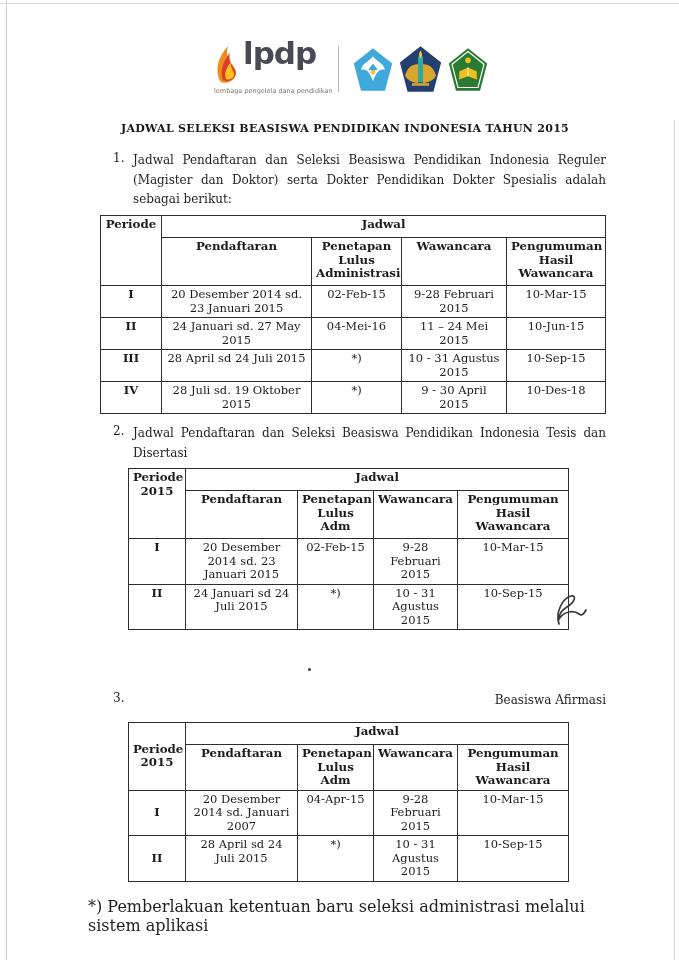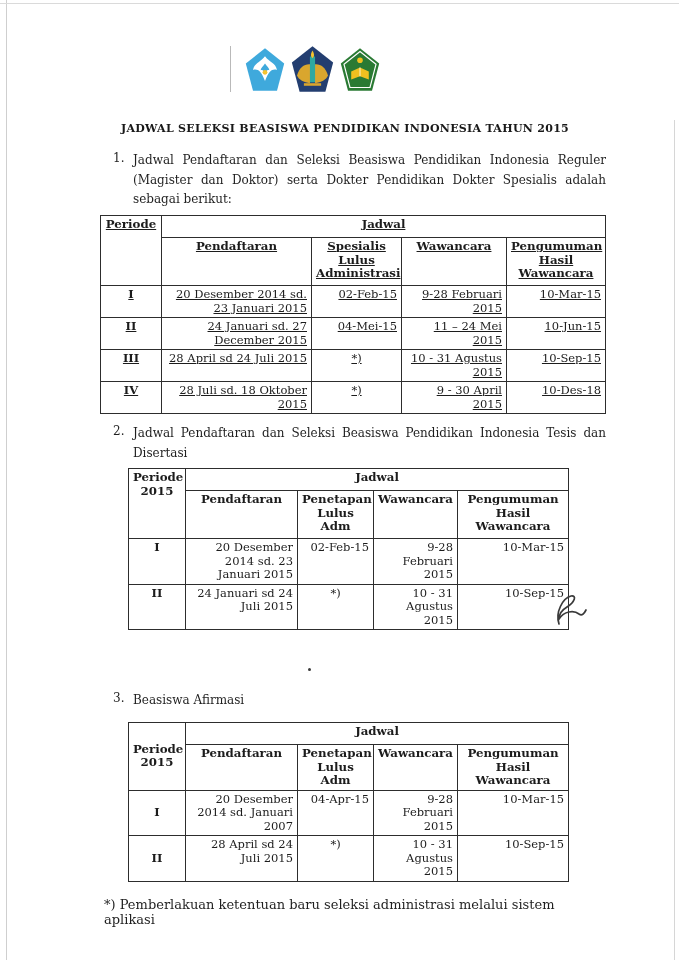--- a/index.html
+++ b/index.html
@@ -33,55 +33,64 @@
     position:absolute;left:95px;top:122px;width:500px;text-align:center;
     font-weight:bold;font-size:11px;letter-spacing:.3px;color:#191919;
   }
 
   
   .item-num{position:absolute;left:113px;font-size:12px;}
   .item-text{position:absolute;left:133px;width:473px;font-size:12px;line-height:19.5px;text-align:justify;}
   #item1-num,#item1-text{top:151px;}
   #item2-num,#item2-text{top:424px;}
   #item3-num,#item3-text{top:691px;}
-  #item3-text{text-align:left;}
+  #item3-text{text-align:right;}
 
   
   table.sched{
     border-collapse:collapse;table-layout:fixed;position:absolute;
     font-family:"DejaVu Serif",serif;font-size:11.5px;color:#1c1c1c;background:#fff;
   }
   .sched th,.sched td{
     border:1.5px solid #2d2d2d;padding:2px 4px;vertical-align:top;
-    line-height:13.5px;text-align:right;overflow:hidden;
+    line-height:13.5px;text-align:center;overflow:hidden;
   }
   .sched th{font-weight:bold;text-align:center;font-size:11.8px;}
   .sched td.pc{text-align:center;font-weight:bold;}
   .sched td.star{text-align:center;}
-  #table1{left:100px;top:215px;width:505px;text-decoration:underline;}
+  #table1{left:100px;top:215px;width:505px;}
   #table2{left:128px;top:468px;width:440px;}
   #table3{left:128px;top:722px;width:440px;}
   #table3 .periode-h{vertical-align:middle;}
   #table3 td.pc{vertical-align:middle;}
 
   
   #initial-mark{position:absolute;left:552px;top:590px;}
   #stray-dot{position:absolute;left:308px;top:668px;width:3px;height:3px;border-radius:50%;background:#3a3a3a;}
 
   
-  #footnote{position:absolute;left:104px;top:897px;width:500px;font-size:13px;}
+  #footnote{position:absolute;left:88px;top:897px;width:500px;font-size:16px;}
 </style>
 </head>
 <body>
 
 <div class="edge" id="edge-left"></div>
 <div class="edge" id="edge-top"></div>
 <div class="edge" id="edge-right"></div>
 
 <div id="logo-bar">
+  <div class="lpdp-group">
+    <svg class="lpdp-flame" width="27" height="40" viewBox="0 0 27 40">
+      <path d="M6,37 C1,27 3,14 14,2 C11,12 16,17 20,23 C24,29 22,35 15,38 C11,39.5 8,39 6,37 Z" fill="#f08c1e"></path>
+      <path d="M9,36 C6,29 8,18 16,9 C14,17 18,21 21,26 C23,30 21,34 16,36.5 C13,37.5 10.5,37.5 9,36 Z" fill="#d6402b"></path>
+      <path d="M12,35 C10,30 12,24 17,18 C16,23 19,26 20,29 C21,32 19,34 16,35.2 C14.5,35.7 13,35.6 12,35 Z" fill="#f7c21e"></path>
+    </svg>
+    <div class="lpdp-word">lpdp</div>
+    <div class="lpdp-tagline">lembaga pengelola dana pendidikan</div>
+  </div>
   <div class="logo-divider"></div>
   <svg class="emblem" width="40" height="55" viewBox="0 0 100 110">
     <polygon points="50,2 98,40 80,108 20,108 2,40" fill="#3fa9dc"></polygon>
     <path d="M50,22 C62,38 76,38 80,56 C68,53 60,58 50,84 C40,58 32,53 20,56 C24,38 38,38 50,22 Z" fill="#ffffff"></path>
     <path d="M50,40 C55,48 60,50 61,57 C56,55 53,57 50,68 C47,57 44,55 39,57 C40,50 45,48 50,40 Z" fill="#3fa9dc"></path>
     <circle cx="50" cy="62" r="6" fill="#f4c430"></circle>
   </svg>
   <svg class="emblem" width="43" height="56" viewBox="0 0 100 110">
     <polygon points="50,2 98,40 80,108 20,108 2,40" fill="#233e70"></polygon>
     <path d="M14,70 C20,50 32,42 46,44 L44,88 C30,86 18,80 14,70 Z" fill="#d9a62e"></path>
@@ -112,48 +121,48 @@
       <col style="width:105px">
       <col style="width:99px">
     </colgroup>
   <tbody>
       <tr style="height:22px">
     <th rowspan="2" class="periode-h">Periode</th>
     <th colspan="4">Jadwal</th>
   </tr>
   <tr style="height:48px">
     <th>Pendaftaran</th>
-    <th>Spesialis Lulus Administrasi</th>
+    <th>Penetapan Lulus Administrasi</th>
     <th>Wawancara</th>
     <th>Pengumuman Hasil Wawancara</th>
   </tr>
   <tr style="height:27px">
     <td class="pc">I</td>
     <td>20 Desember 2014 sd. 23 Januari 2015</td>
     <td>02-Feb-15</td>
     <td>9-28 Februari 2015</td>
     <td>10-Mar-15</td>
   </tr>
   <tr style="height:27px">
     <td class="pc">II</td>
-    <td>24 Januari sd. 27 December 2015</td>
-    <td>04-Mei-15</td>
+    <td>24 Januari sd. 27 May 2015</td>
+    <td>04-Mei-16</td>
     <td>11 – 24 Mei 2015</td>
     <td>10-Jun-15</td>
   </tr>
   <tr style="height:27px">
     <td class="pc">III</td>
     <td>28 April sd 24 Juli 2015</td>
     <td class="star">*)</td>
     <td>10 - 31 Agustus 2015</td>
     <td>10-Sep-15</td>
   </tr>
   <tr style="height:32px">
     <td class="pc">IV</td>
-    <td>28 Juli sd. 18 Oktober 2015</td>
+    <td>28 Juli sd. 19 Oktober 2015</td>
     <td class="star">*)</td>
     <td>9 - 30 April 2015</td>
     <td>10-Des-18</td>
   </tr>
 </tbody>
   </table>
 
 <div class="item-num" id="item2-num">2.</div>
 <div class="item-text" id="item2-text">Jadwal Pendaftaran dan Seleksi Beasiswa Pendidikan Indonesia Tesis dan Disertasi</div>
 

